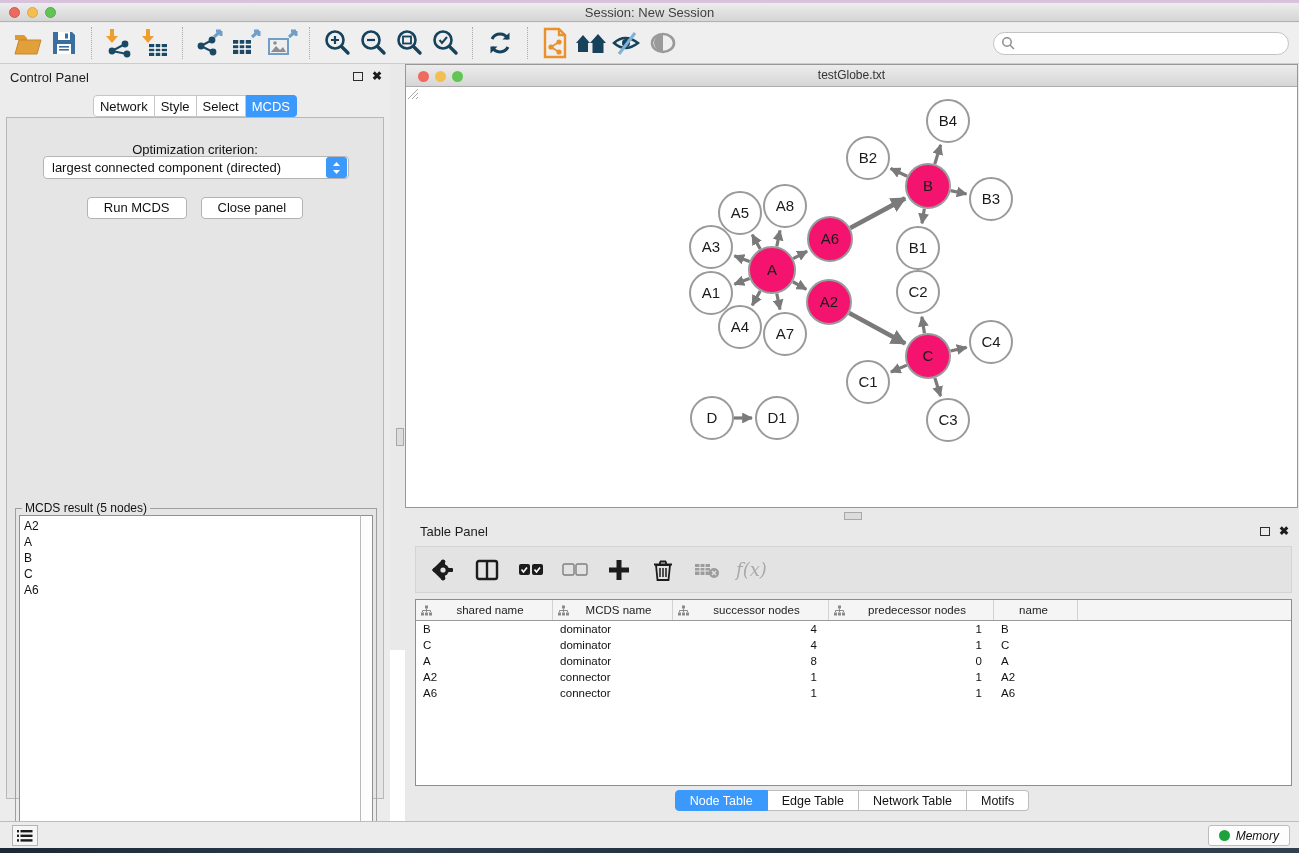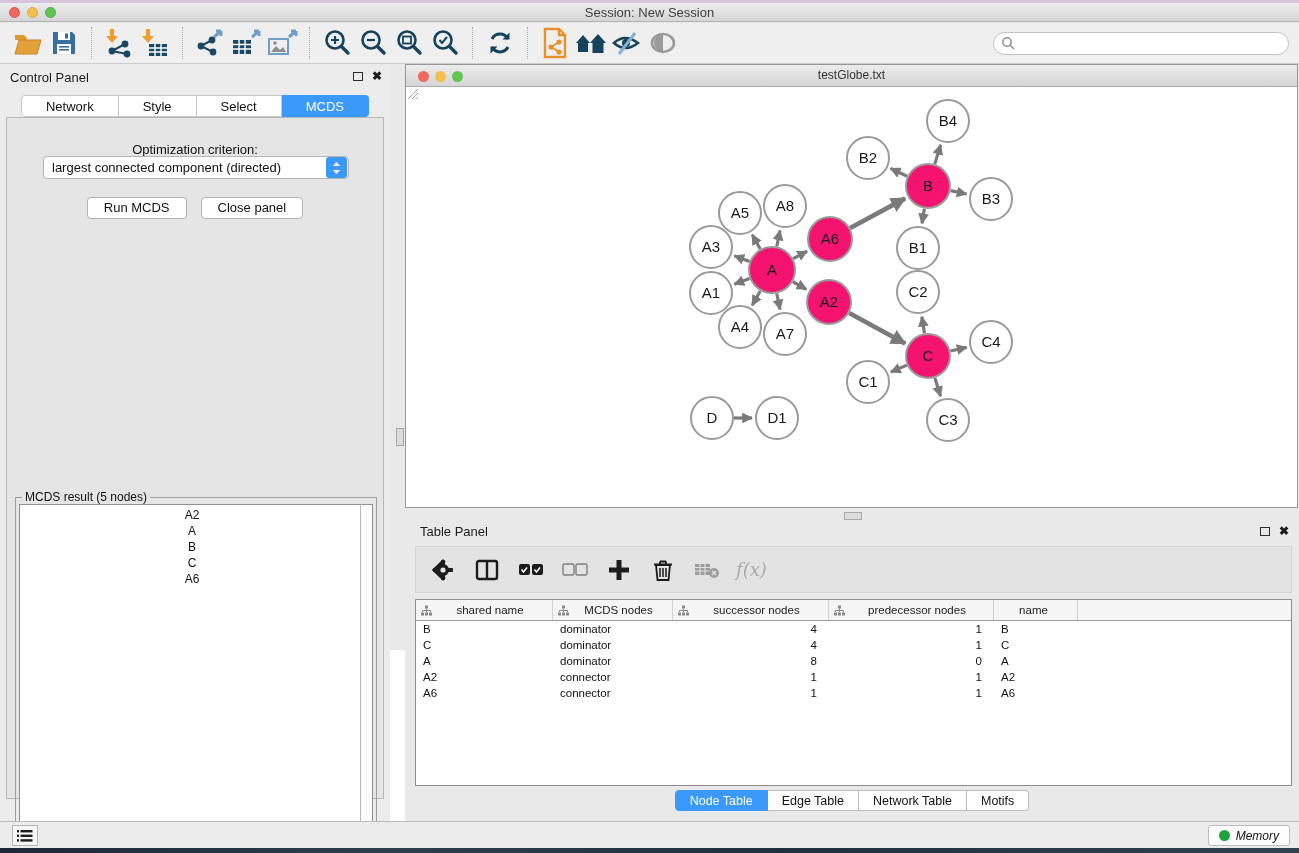--- a/index.html
+++ b/index.html
@@ -26,39 +26,39 @@
     border:1px solid #c2c2c2; border-radius:12px; display:flex; align-items:center; padding-left:7px; }
   .search-input { border:none; outline:none; flex:1; height:19px; font-size:12px; background:transparent; }
 
   
   .control-panel { position:absolute; top:64px; left:0; width:390px; height:757px; background:#ececec; }
   .cp-header { position:absolute; top:6px; left:10px; font-size:13px; color:#1d1d1d; }
   .panel-btns { position:absolute; top:7px; right:8px; display:flex; gap:9px; align-items:center; }
   .float-glyph { width:10px; height:9px; border:1.5px solid #2c2c2c; display:inline-block; }
   .close-glyph { font-size:12px; font-weight:bold; color:#1c1c1c; line-height:10px; }
   .cp-tabs { position:absolute; top:31px; left:0; width:100%; display:flex; justify-content:center; }
-  .cp-tab { height:22px; line-height:21px; padding:0 24px; font-size:13px; background:#fff;
+  .cp-tab { height:22px; line-height:21px; padding:0 6px; font-size:13px; background:#fff;
     border:1px solid #c6c6c6; border-left:none; color:#111; }
   .cp-tab:first-child { border-left:1px solid #c6c6c6; border-radius:4px 0 0 4px; }
   .cp-tab:last-child { border-radius:0 4px 4px 0; }
   .cp-tab.active { background:#3b99fc; border-color:#3b99fc; color:#fff; }
   .cp-body { position:absolute; top:53px; left:6px; width:378px; height:682px;
     background:#e5e5e5; border:1px solid #b8b8b8; }
   .opt-label { position:absolute; top:24px; width:100%; text-align:center; font-size:13px; color:#111; }
   .criterion { position:absolute; top:38px; left:36px; width:306px; height:23px; background:#fff;
     border:1px solid #b5b5b5; border-radius:4px; font-size:13px; color:#111; display:flex; align-items:center; }
   .criterion-text { flex:1; padding-left:8px; white-space:nowrap; }
   .stepper { width:21px; height:21px; margin-right:1px; background:#3b99fc; border-radius:3px;
     display:flex; flex-direction:column; align-items:center; justify-content:center; color:#fff; }
   .stepper svg { display:block; }
   .cp-buttons { position:absolute; top:79px; width:100%; display:flex; justify-content:center; gap:14px; }
   .mac-btn { height:22px; padding:0 16px; background:#fff; border:1px solid #b3b3b3; border-radius:4px;
     font-size:13px; color:#111; line-height:20px; }
-  .result-box { position:absolute; top:379px; left:8px; width:362px; height:342px;
-    border:1px solid #9f9f9f; background:transparent;text-align:center; }
+  .result-box { position:absolute; top:390px; left:8px; width:362px; height:342px;
+    border:1px solid #9f9f9f; background:transparent; }
   .result-legend { position:absolute; top:-8px; left:6px; background:#e5e5e5; padding:0 3px; font-size:12px; color:#111; }
   .result-list { position:absolute; top:6px; left:3px; right:16px; bottom:4px; background:#fff;
     border:1px solid #909090; border-right:none; font-size:12px; color:#111; padding:2px 0 0 4px; }
   .result-scroll { position:absolute; top:6px; right:3px; bottom:4px; width:13px; background:#fdfdfd;
     border:1px solid #909090; border-left:1px solid #b9b9b9; }
   .result-item { height:16px; line-height:16px; }
 
   
   .net-window { position:absolute; top:64px; left:405px; width:893px; height:444px;
     border:1px solid #979797; background:#fff; }
@@ -503,21 +503,21 @@
             <span class="hlabel">shared name</span>
           </div>
           <div class="dt-hcell" style="width: 120px;">
             <svg width="11" height="11" class="hicon">
               <rect x="4" y="0.5" width="3" height="3" fill="#8a8a8a"></rect>
               <path d="M5.5 3.5 v2 M1.5 7 v-1.5 h8 V7 M5.5 7 v-1.5" stroke="#8a8a8a" fill="none"></path>
               <rect x="0" y="7.5" width="3" height="3" fill="#8a8a8a"></rect>
               <rect x="4" y="7.5" width="3" height="3" fill="#8a8a8a"></rect>
               <rect x="8" y="7.5" width="3" height="3" fill="#8a8a8a"></rect>
             </svg>
-            <span class="hlabel">MCDS nodes</span>
+            <span class="hlabel">MCDS name</span>
           </div>
           <div class="dt-hcell" style="width: 156px;">
             <svg width="11" height="11" class="hicon">
               <rect x="4" y="0.5" width="3" height="3" fill="#8a8a8a"></rect>
               <path d="M5.5 3.5 v2 M1.5 7 v-1.5 h8 V7 M5.5 7 v-1.5" stroke="#8a8a8a" fill="none"></path>
               <rect x="0" y="7.5" width="3" height="3" fill="#8a8a8a"></rect>
               <rect x="4" y="7.5" width="3" height="3" fill="#8a8a8a"></rect>
               <rect x="8" y="7.5" width="3" height="3" fill="#8a8a8a"></rect>
             </svg>
             <span class="hlabel">successor nodes</span>

